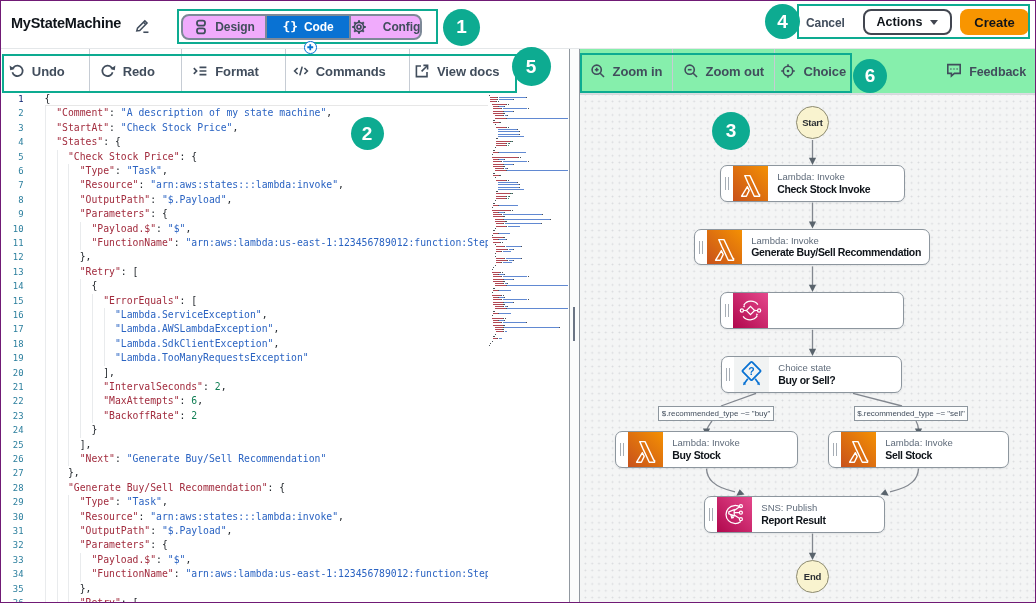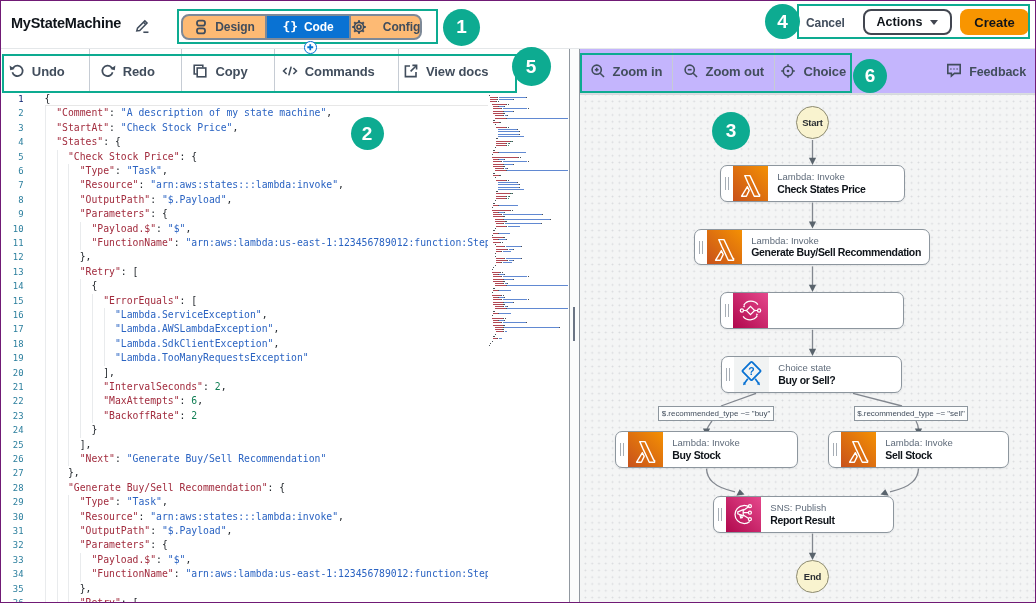--- a/index.html
+++ b/index.html
@@ -9,21 +9,21 @@
          border:1px solid #701a75; overflow:hidden; }
 
   
   .header { position:absolute; left:0; top:0; width:1036px; height:48px; background:#fff;
             border-bottom:1px solid #e4e7e9; }
   .page-title { position:absolute; left:10px; top:13.5px; font-size:14.5px; font-weight:bold;
                 color:#0f141a; letter-spacing:-0.25px; }
   .pencil { position:absolute; left:133px; top:17px; width:17px; height:17px; color:#5f6b7a; }
 
   .seg-control { position:absolute; left:180px; top:13px; width:241px; height:26px;
-                 display:flex; border:2px solid #7d8998; border-radius:8px; background:#fdba74; overflow:hidden; }
+                 display:flex; border:2px solid #7d8998; border-radius:8px; background:#f0abfc; overflow:hidden; }
   .seg { display:flex; align-items:center; justify-content:center; gap:6px; height:100%;
          font-size:12px; font-weight:bold; color:#414d5c; letter-spacing:-0.1px; }
   .seg + .seg { border-left:2px solid #7d8998; }
   .seg.active { background:#0972d3; color:#fff; }
   .seg-design { width:82px; } .seg-code { width:84px; } .seg-config { width:71px;gap:16px; }
   .seg .icon16 { width:16px; height:16px; }
   .braces { font-family:"DejaVu Sans Mono", monospace; font-weight:bold; font-size:13px; margin-top:-1px; }
 
   .cancel-btn { position:absolute; left:805px; top:15px; font-size:12px; font-weight:bold; color:#414d5c; letter-spacing:-0.1px; }
   .actions-btn { position:absolute; left:862px; top:8px; width:89px; height:26px; border:2px solid #424650;
@@ -31,21 +31,21 @@
                  gap:8px; font-size:12.5px; font-weight:bold; color:#0f141a; }
   .caret-down { width:0; height:0; border-left:4.5px solid transparent; border-right:4.5px solid transparent;
                 border-top:5.5px solid #424650; }
   .create-btn { position:absolute; left:959px; top:8px; width:69px; height:26px; background:#f89500;
                 border-radius:8px; display:flex; align-items:center; justify-content:center;
                 font-size:13px; font-weight:bold; color:#0f141a; }
 
   
   .toolbar-left { position:absolute; left:0; top:48px; width:568px; height:45px; background:#fff;
                   display:flex; border-bottom:1px solid #d9dde1;gap:16px;}
-  .toolbar-right { position:absolute; left:579px; top:48px; width:457px; height:45px; background:#c4b5fd;
+  .toolbar-right { position:absolute; left:579px; top:48px; width:457px; height:45px; background:#86efac;
                    display:flex; border-bottom:1px solid #d9dde1; }
   .tb-btn { display:flex; align-items:center; justify-content:center; gap:7px; font-size:13px;
             font-weight:bold; color:#414d5c; height:100%; letter-spacing:-0.1px; }
   .tb-btn + .tb-btn { border-left:1px solid #c6ccd4; }
   .tb-btn .icon16 { width:16px; height:16px; flex:none; }
   .w-undo{width:71.5px;} .w-redo{width:76.5px;} .w-format{width:88px;} .w-copy{width:77px;}
   .w-commands{width:107.5px;} .w-viewdocs{width:95.5px;}
   .w-zoomin{width:92px;} .w-zoomout{width:101.5px;} .w-center{width:78.5px;}
   .feedback { position:absolute; right:11px; top:0; height:45px; display:flex; align-items:center; gap:7px;
               font-size:12.5px; font-weight:bold; color:#414d5c; letter-spacing:-0.1px; }
@@ -100,21 +100,21 @@
   .gnode .ntext { padding-left:9px; display:flex; flex-direction:column; justify-content:center; }
   .gnode .ntype { font-size:9.5px; color:#5f6b7a; line-height:11.5px; white-space:nowrap; }
   .gnode .nname { font-size:10.5px; font-weight:bold; color:#0f141a; line-height:13px; letter-spacing:-0.35px; white-space:nowrap; }
 
   .n-check { left:140px; top:70.5px; width:185px; }
   .n-generate { left:114px; top:134.3px; width:236.4px; }
   .n-approval { left:140px; top:197.7px; width:184px; }
   .n-choice { left:141px; top:261.8px; width:181px; }
   .n-buy { left:35px; top:336.5px; width:183px; }
   .n-sell { left:248px; top:336.5px; width:181px; }
-  .n-report { left:133px; top:401.5px; width:181px; }
+  .n-report { left:124px; top:401.5px; width:181px; }
 
   .branch-label { position:absolute; height:15px; background:#fcfdfd; border:1px solid #8d969e;
                   display:flex; align-items:center; justify-content:center;
                   font-size:8px; color:#414d5c; white-space:nowrap; letter-spacing:-0.05px; }
   .bl-buy { left:78px; top:311px; width:116px; }
   .bl-sell { left:274px; top:311px; width:114px; }
 
   .edges { position:absolute; left:0; top:0; width:457px; height:510.5px; }
 
   
@@ -199,28 +199,28 @@
     </div>
     <div class="tb-btn w-redo">
       <span class="icon16">
         <svg viewBox="0 0 16 16" width="16" height="16" fill="none" stroke="#414d5c" stroke-width="1.7">
           <path d="M12.6 9.2 A5.2 5.2 0 1 1 11.4 4.4 L13.0 5.9"></path>
           <polygon points="15.4,2.6 14.8,7.3 10.3,6.0" fill="#414d5c" stroke="none"></polygon>
         </svg>
       </span>
       <span>Redo</span>
     </div>
-    <div class="tb-btn w-copy">
+    <div class="tb-btn w-format">
       <span class="icon16">
-        <svg viewBox="0 0 16 16" width="16" height="16" fill="none" stroke="#414d5c" stroke-width="1.6">
-          <path d="M10.8 4.6 V2.2 H2.2 V11 H4.8"></path>
-          <rect x="5.2" y="5" width="8.6" height="8.8"></rect>
-        </svg>
-      </span>
-      <span>Copy</span>
+        <svg viewBox="0 0 16 16" width="16" height="16" fill="none" stroke="#414d5c" stroke-width="1.7">
+          <path d="M1.8 5.2 4.6 8 1.8 10.8"></path>
+          <path d="M7.5 4.4 H14.4 M7.5 8 H14.4 M7.5 11.6 H14.4"></path>
+        </svg>
+      </span>
+      <span>Format</span>
     </div>
     <div class="tb-btn w-commands">
       <span class="icon16">
         <svg viewBox="0 0 16 16" width="16" height="16" fill="none" stroke="#414d5c" stroke-width="1.6">
           <path d="M4.6 5 1.6 8 4.6 11"></path>
           <path d="M11.4 5 14.4 8 11.4 11"></path>
           <path d="M9.2 3.6 6.8 12.4"></path>
         </svg>
       </span>
       <span>Commands</span>
@@ -875,21 +875,21 @@
     <div class="gnode n-check">
       <span class="grip"></span>
       <span class="nicon i-lambda">
         <svg viewBox="0 0 35 35" width="35" height="35" fill="none" stroke="#fff" stroke-width="1.4">
           <path d="M11.8 9.6 H17 L25.9 28.4 H26.6 V30.2 H21.3 L14.9 16.6 L11.8 9.6 Z" stroke-linejoin="round"></path>
           <path d="M14.4 20.7 L16.2 24.4 L13.4 30.2 H8.6 Z" stroke-linejoin="round"></path>
         </svg>
       </span>
       <span class="ntext">
         <span class="ntype">Lambda: Invoke</span>
-        <span class="nname">Check States Price</span>
+        <span class="nname">Check Stock Invoke</span>
       </span>
     </div>
 
     <div class="gnode n-generate">
       <span class="grip"></span>
       <span class="nicon i-lambda">
         <svg viewBox="0 0 35 35" width="35" height="35" fill="none" stroke="#fff" stroke-width="1.4">
           <path d="M11.8 9.6 H17 L25.9 28.4 H26.6 V30.2 H21.3 L14.9 16.6 L11.8 9.6 Z" stroke-linejoin="round"></path>
           <path d="M14.4 20.7 L16.2 24.4 L13.4 30.2 H8.6 Z" stroke-linejoin="round"></path>
         </svg>

